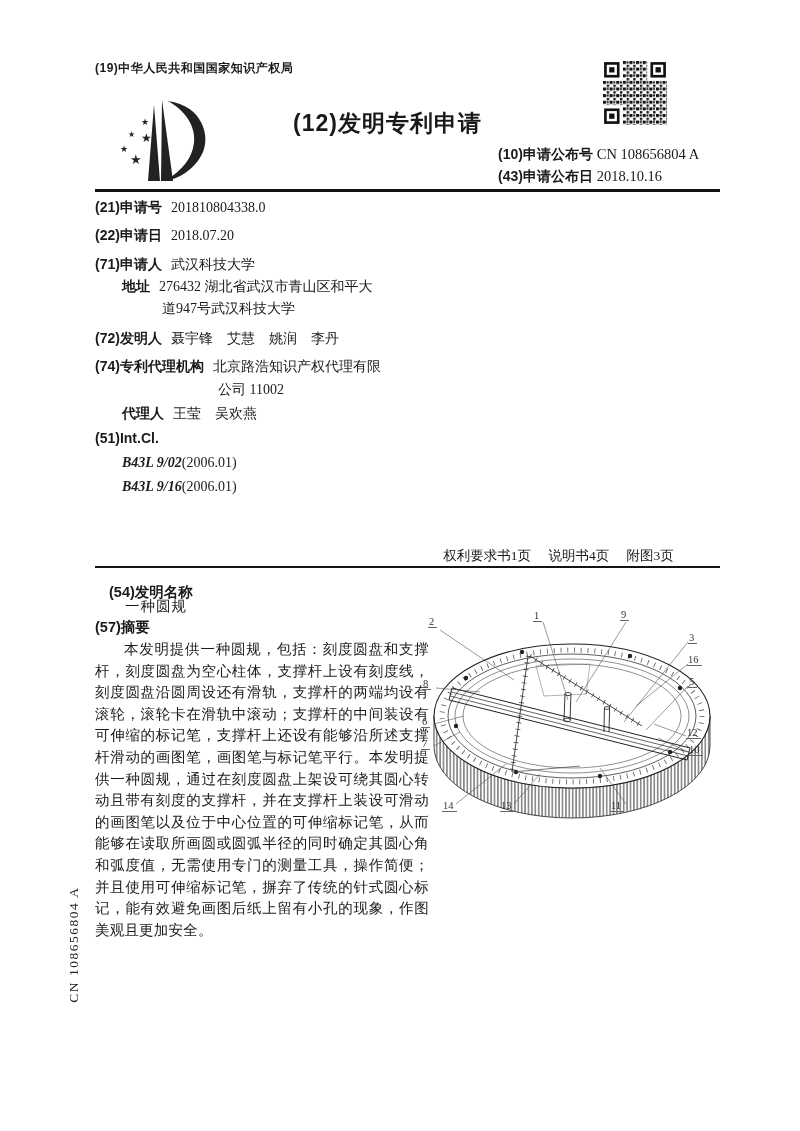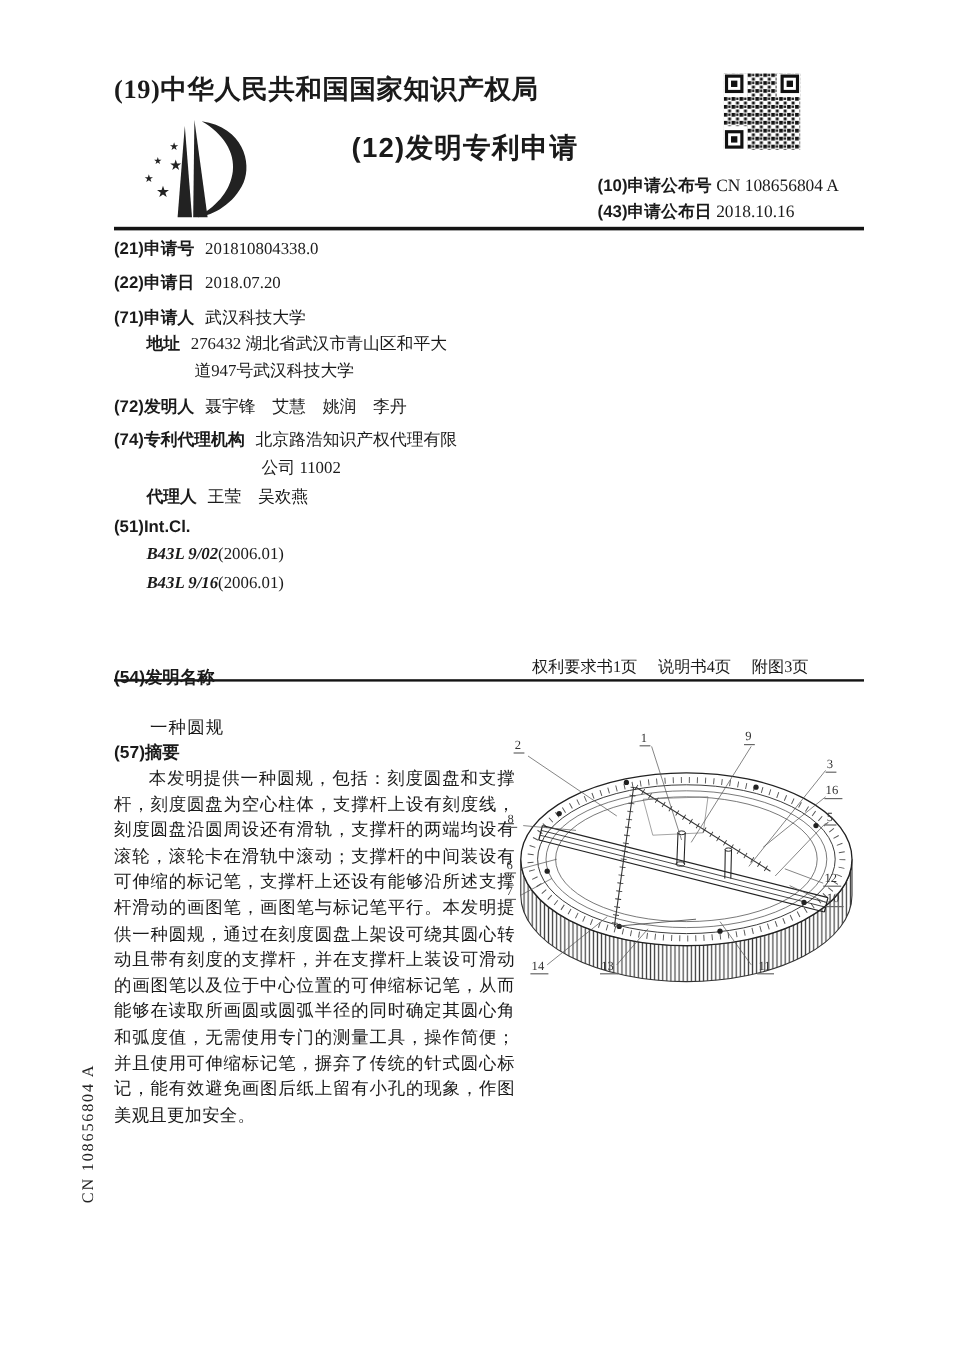--- a/index.html
+++ b/index.html
@@ -5,21 +5,21 @@
   html,body{margin:0;padding:0;background:#e8e8e8;}
   .page{
     position:relative;width:800px;height:1131px;background:#ffffff;
     margin:0 auto;overflow:hidden;
     border-right:2px solid #c9c9c9;border-bottom:2px solid #c9c9c9;
     font-family:"Liberation Serif", serif;color:#1a1a1a;
   }
   .abs{position:absolute;}
   .hei{font-family:"Liberation Sans", sans-serif;font-weight:700;}
   .song{font-family:"Liberation Serif", serif;}
-  .office-line{left:95px;top:60px;font-size:22px;letter-spacing:.5px;font-family:Liberation Serif, serif;}
+  .office-line{left:95px;top:60px;font-size:12px;letter-spacing:.5px;}
   .doc-type{left:293px;top:108px;font-size:23px;letter-spacing:1px;}
   .pub-line{left:498px;font-size:14px;white-space:nowrap;}
   .pub-line .val{font-size:14.5px;font-weight:400;font-family:"Liberation Serif",serif;}
   .rule{background:#141414;height:2.5px;left:95px;width:625px;}
   .bib-row{left:95px;font-size:14px;white-space:nowrap;}
   .bib-row .lab{font-family:"Liberation Sans",sans-serif;font-weight:700;margin-right:9px;}
   .bib-row .val{font-family:"Liberation Serif",serif;}
   .ind1{left:122px;}
   .ind2{left:162px;}
   .intcl{font-style:italic;font-weight:700;font-family:"Liberation Serif",serif;}
@@ -143,21 +143,21 @@
   </div>
 
   <div class="abs pages-info">
     <span>权利要求书1页</span>
     <span>说明书4页</span>
     <span>附图3页</span>
   </div>
 
   <div class="abs rule" style="top:566px;height:2px;"></div>
 
-  <div class="abs sec-label hei" style="top:555px;">(54)发明名称</div>
+  <div class="abs sec-label hei" style="top:583px;margin-left:14px;">(54)发明名称</div>
   <div class="abs title-val song" style="top:597px;">一种圆规</div>
   <div class="abs sec-label hei" style="top:618px;">(57)摘要</div>
   <div class="abs abstract song">本发明提供一种圆规，包括：刻度圆盘和支撑杆，刻度圆盘为空心柱体，支撑杆上设有刻度线，刻度圆盘沿圆周设还有滑轨，支撑杆的两端均设有滚轮，滚轮卡在滑轨中滚动；支撑杆的中间装设有可伸缩的标记笔，支撑杆上还设有能够沿所述支撑杆滑动的画图笔，画图笔与标记笔平行。本发明提供一种圆规，通过在刻度圆盘上架设可绕其圆心转动且带有刻度的支撑杆，并在支撑杆上装设可滑动的画图笔以及位于中心位置的可伸缩标记笔，从而能够在读取所画圆或圆弧半径的同时确定其圆心角和弧度值，无需使用专门的测量工具，操作简便；并且使用可伸缩标记笔，摒弃了传统的针式圆心标记，能有效避免画图后纸上留有小孔的现象，作图美观且更加安全。</div>
 
   <div class="abs figure-box">
     <svg width="302" height="235" viewBox="0 0 302 235">
       <defs>
         <pattern id="wh" width="3.4" height="8" patternUnits="userSpaceOnUse">
           <path d="M1.7,0 V8" stroke="#3a3a3a" stroke-width="1"></path>
         </pattern>
@@ -226,18 +226,18 @@
     <span class="callout" style="left:270px;top:28px;">3</span>
     <span class="callout" style="left:269px;top:50px;">16</span>
     <span class="callout" style="left:270px;top:72px;">5</span>
     <span class="callout" style="left:268px;top:123px;">12</span>
     <span class="callout" style="left:270px;top:140px;">10</span>
     <span class="callout" style="left:4px;top:74px;">8</span>
     <span class="callout" style="left:3px;top:112px;">6</span>
     <span class="callout" style="left:3px;top:134px;">7</span>
     <span class="callout" style="left:24px;top:196px;">14</span>
     <span class="callout" style="left:82px;top:196px;">13</span>
-    <span class="callout" style="left:213px;top:196px;">11</span>
+    <span class="callout" style="left:192px;top:196px;">11</span>
   </div>
 
   <div class="side-code song">CN 108656804 A</div>
 
 </div>
 
 </body></html>

